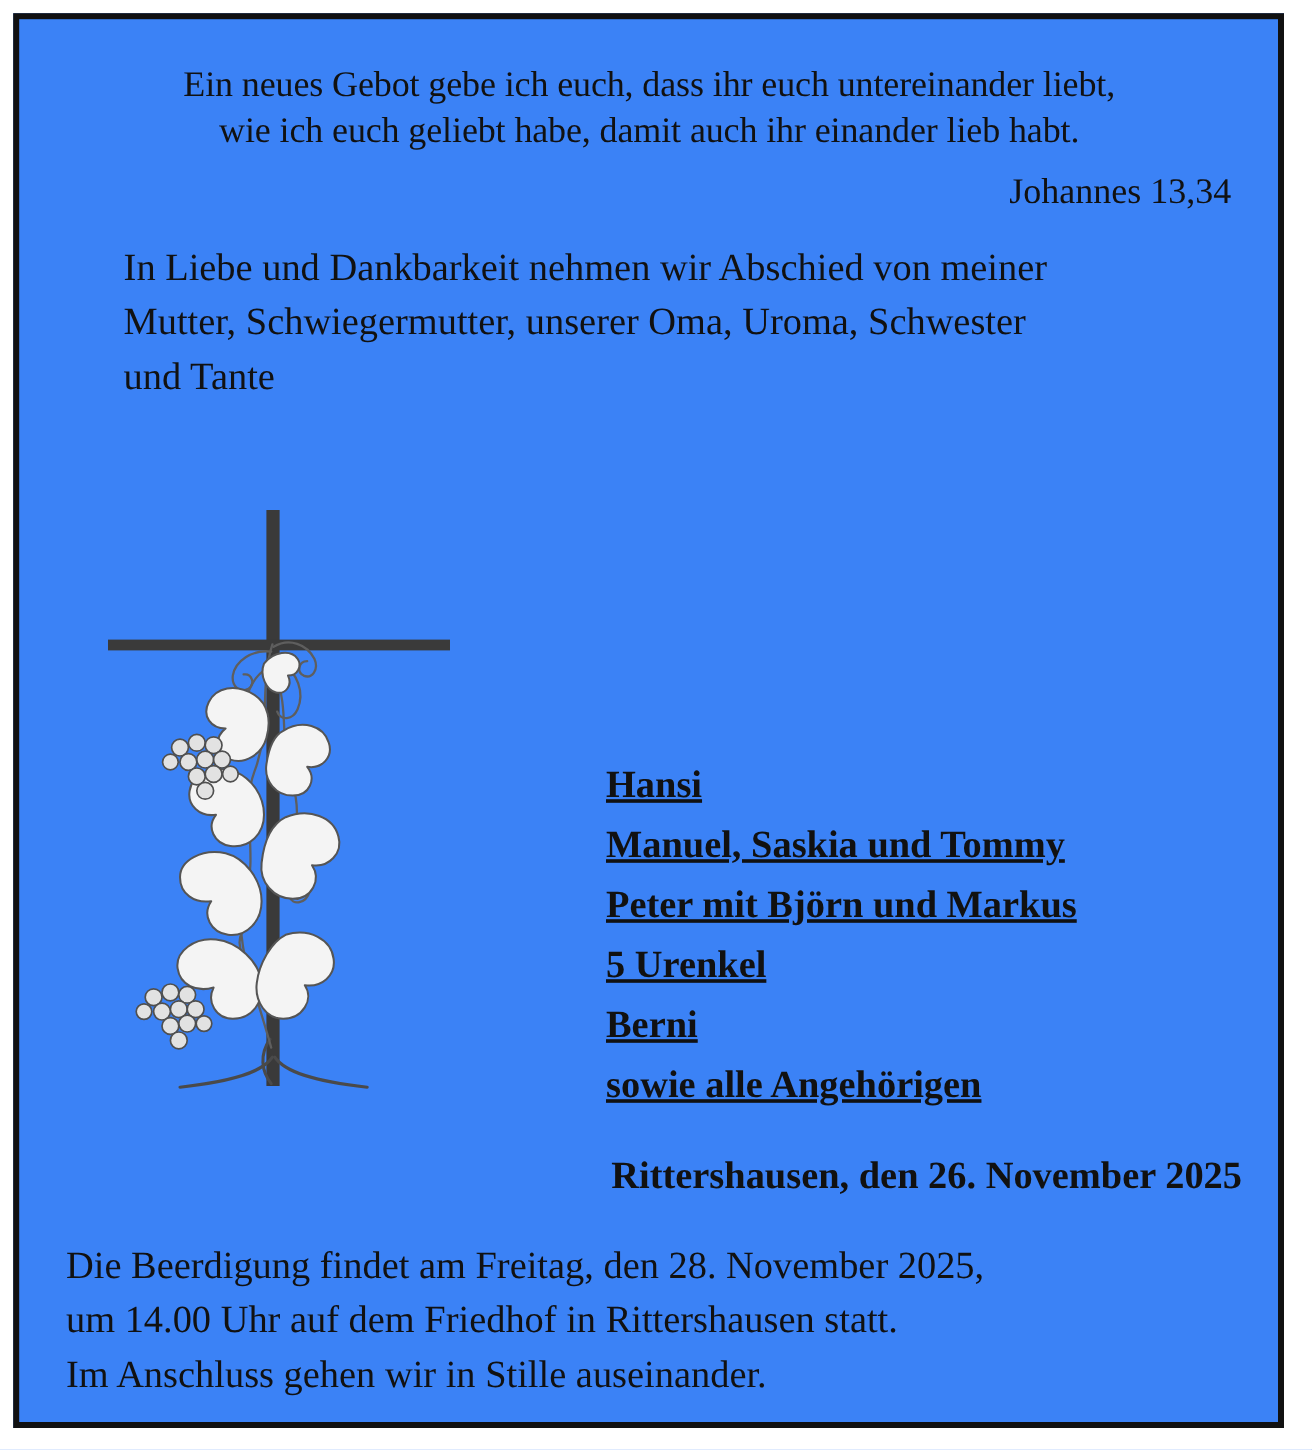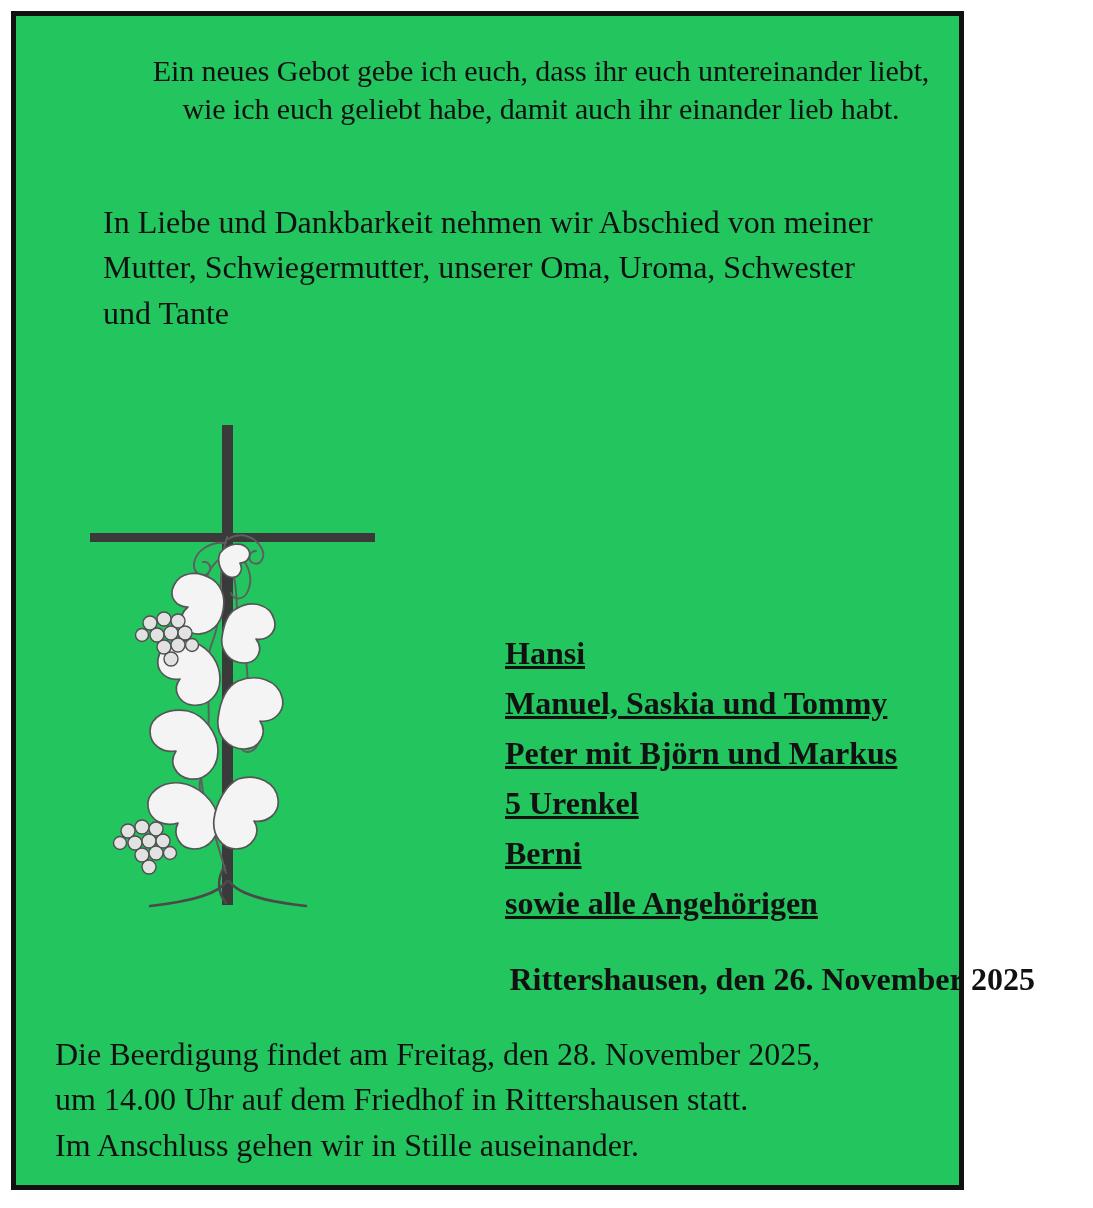--- a/index.html
+++ b/index.html
@@ -14,25 +14,25 @@
     font-family: "Liberation Serif", "DejaVu Serif", serif;
     color: #111111;
     overflow: hidden;
   }
 
   
   .notice {
     position: absolute;
     left: 11px;
     top: 11px;
-    width: 953px;
+    width: 1059px;
     height: 1179px;
     box-sizing: border-box;
     border: 5px solid #111111;
-    background: #22c55e;
+    background: #3b82f6;
   }
   .notice-inner {
     position: relative;
     width: 100%;
     height: 100%;
   }
 
   
   .verse {
     position: absolute;
@@ -150,20 +150,21 @@
 </head>
 <body>
 
 <div class="notice">
   <div class="notice-inner">
 
     <div class="verse">
       <span class="verse-line">Ein neues Gebot gebe ich euch, dass ihr euch untereinander liebt,</span>
       <span class="verse-line">wie ich euch geliebt habe, damit auch ihr einander lieb habt.</span>
     </div>
+    <div class="verse-ref">Johannes 13,34</div>
 
     <div class="intro">
       <span class="intro-line">In Liebe und Dankbarkeit nehmen wir Abschied von meiner</span>
       <span class="intro-line">Mutter, Schwiegermutter, unserer Oma, Uroma, Schwester</span>
       <span class="intro-line">und Tante</span>
     </div>
 
     <div class="cross-art">
       <svg viewBox="0 0 320 510" xmlns="http://www.w3.org/2000/svg">
         <g>

